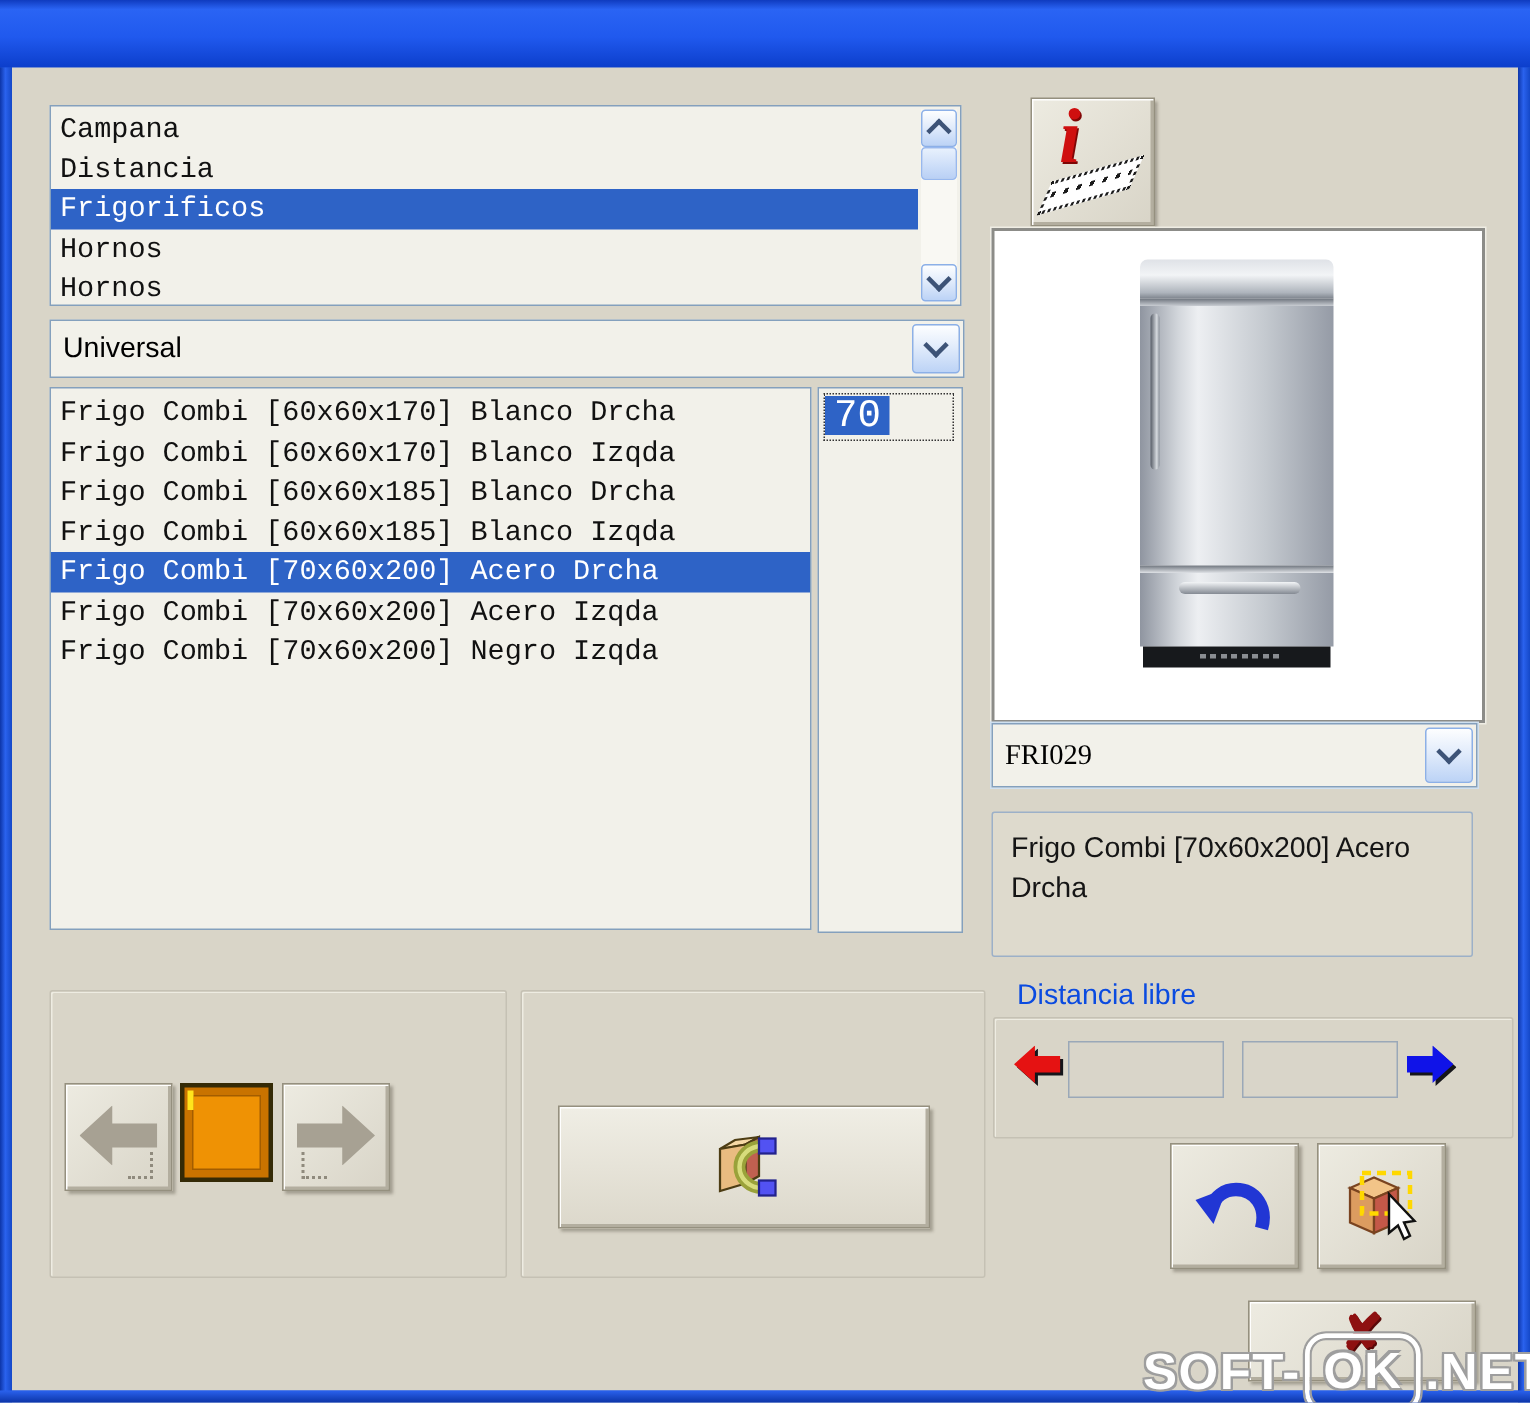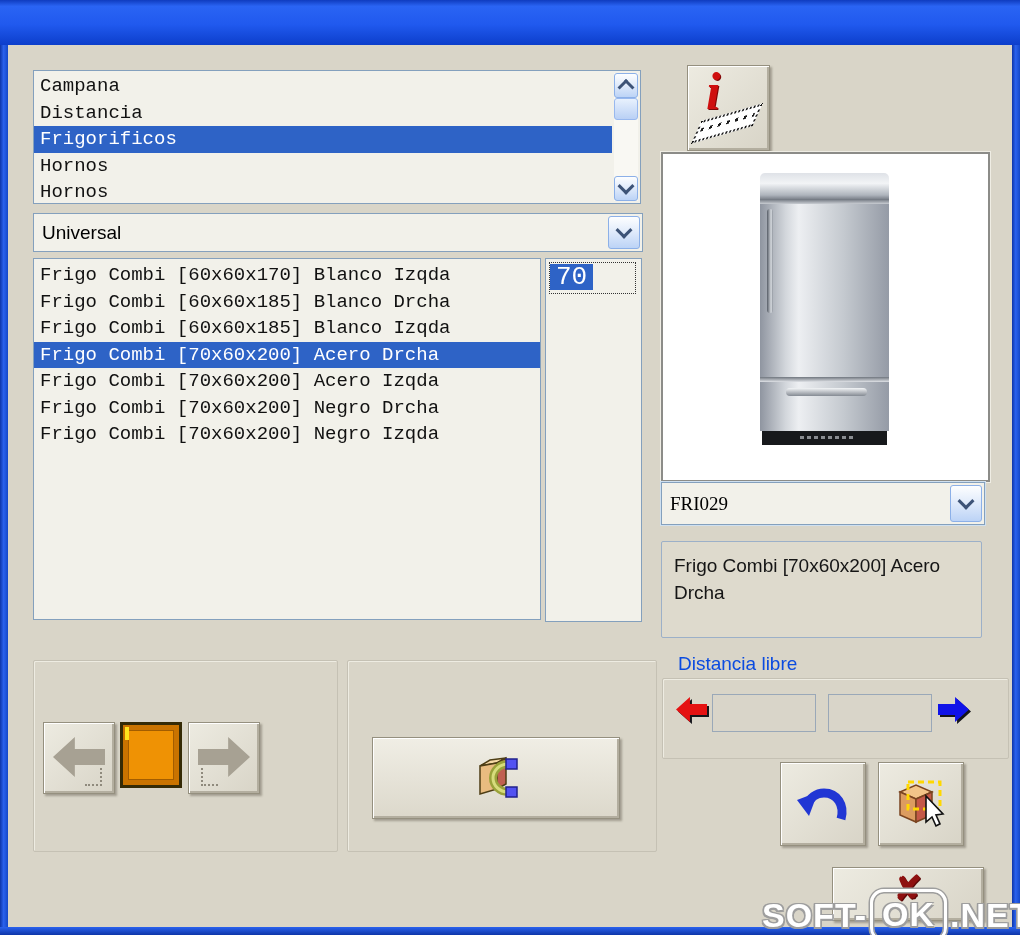--- a/index.html
+++ b/index.html
@@ -170,26 +170,26 @@
   <div class="combo brand-combo">
     <span class="combo-text">Universal</span>
     <div class="xp-btn combo-arrow">
         <span class="chev down"></span>
       </div>
   </div>
 
   <div class="product-list sunken">
     <div>
 
+    <div class="list-item">Frigo Combi [60x60x170] Blanco Drcha</div>
         <div class="list-item">Frigo Combi [60x60x170] Blanco Izqda</div>
         <div class="list-item">Frigo Combi [60x60x185] Blanco Drcha</div>
         <div class="list-item">Frigo Combi [60x60x185] Blanco Izqda</div>
         <div class="list-item selected">Frigo Combi [70x60x200] Acero Drcha</div>
         <div class="list-item">Frigo Combi [70x60x200] Acero Izqda</div>
-        <div class="list-item">Frigo Combi [70x60x200] Negro Drcha</div>
         <div class="list-item">Frigo Combi [70x60x200] Negro Izqda</div>
       </div>
   </div>
 
   <div class="width-list sunken">
     <div class="width-focus-row">
       <span class="width-chip">70</span>
     </div>
   </div>
 

